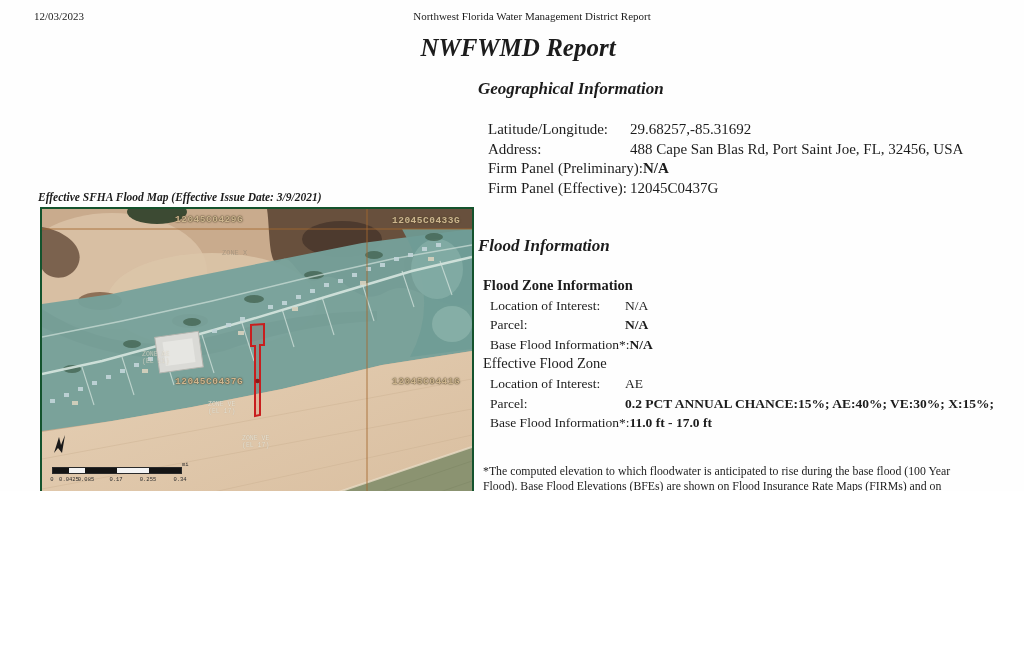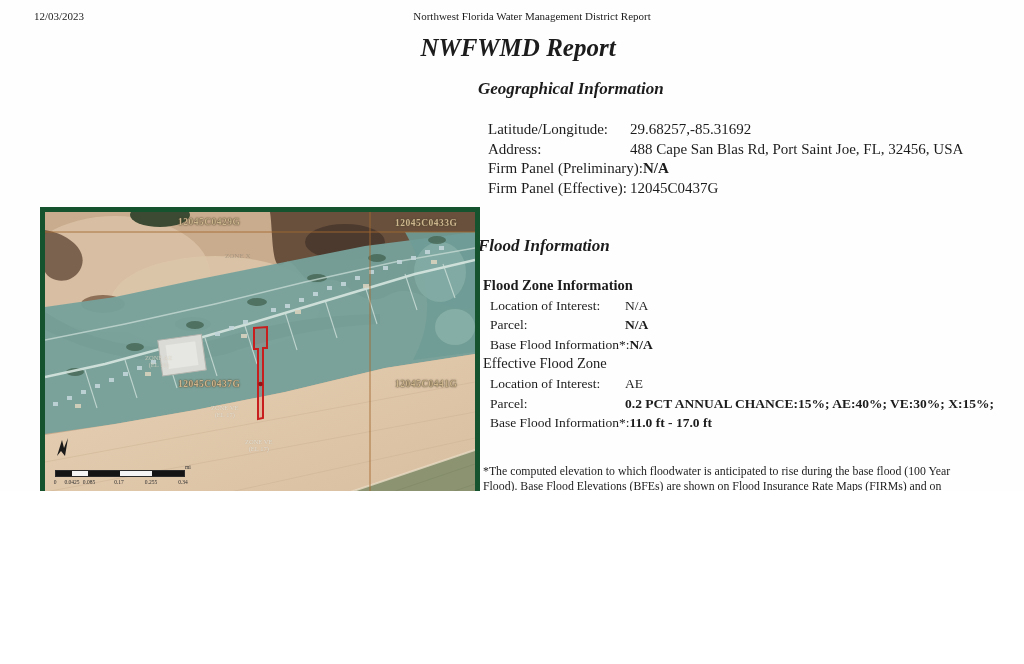--- a/index.html
+++ b/index.html
@@ -27,22 +27,22 @@
   .fz-head{font-weight:bold;font-size:14.5px;}
   .fz-sub{font-size:14.5px;}
   .flood-block .frow{padding-left:7px;}
   .flood-block .frow .lbl{min-width:135px;}
 
   
   .footnote{left:483px;top:464px;width:470px;font-size:11.8px;line-height:14.7px;white-space:pre-line;}
 
   
   .map-caption{left:38px;top:191px;font-size:11.5px;font-weight:bold;font-style:italic;font-family:"Liberation Serif",serif;}
-  .map{left:40px;top:207px;width:430px;height:320px;border:5px solid #14532d;background:#c9ab8d;
-       font-family:Liberation Serif, serif;}
+  .map{left:40px;top:207px;width:430px;height:320px;border:2px solid #14532d;background:#c9ab8d;
+       font-family:Liberation Mono, monospace;}
   .map svg{position:absolute;left:0;top:0;}
   .panel-label{font-size:9.5px;font-weight:bold;color:#cdb58e;letter-spacing:.5px;white-space:nowrap;
                text-shadow:0 0 1px #50452e,0 0 2px #50452e;}
   .zone-label{font-size:6.5px;color:#efe9da;opacity:.85;white-space:pre-line;text-align:center;line-height:7px;
               text-shadow:0 0 1px #9a8f7c;}
   .zone-faint{font-size:7px;color:#938572;opacity:.6;text-shadow:0 0 1px #c9b79d;}
 
   
   .scalebar{left:10px;top:258px;width:128px;height:5px;border:1px solid #2a2a2a;display:flex;}
   .scalebar div{height:100%;}
@@ -113,20 +113,21 @@
       <span class="lbl">Base Flood Information*:</span><span class="val bold">11.0 ft - 17.0 ft</span>
     </div>
   </div>
 
   <div class="abs footnote">*The computed elevation to which floodwater is anticipated to rise during the base flood (100 Year
 Flood). Base Flood Elevations (BFEs) are shown on Flood Insurance Rate Maps (FIRMs) and on the flood
 profiles. The BFE is the regulatory requirement for the elevation or floodproofing of structures.
 The relationship between the BFE and a structure's elevation determines the flood insurance premium.
 Datum of measurement is NAVD1988.</div>
 
+  <div class="abs map-caption">Effective SFHA Flood Map (Effective Issue Date: 3/9/2021)</div>
 
   <div class="abs map">
     <svg width="430" height="320" viewBox="0 0 430 320">
       <defs>
         <linearGradient id="beachGrad" x1="0" y1="0" x2="1" y2="1">
           <stop offset="0" stop-color="#e5cfb4"></stop>
             <stop offset="1" stop-color="#d8bd9e"></stop>
         </linearGradient>
       </defs>
 

